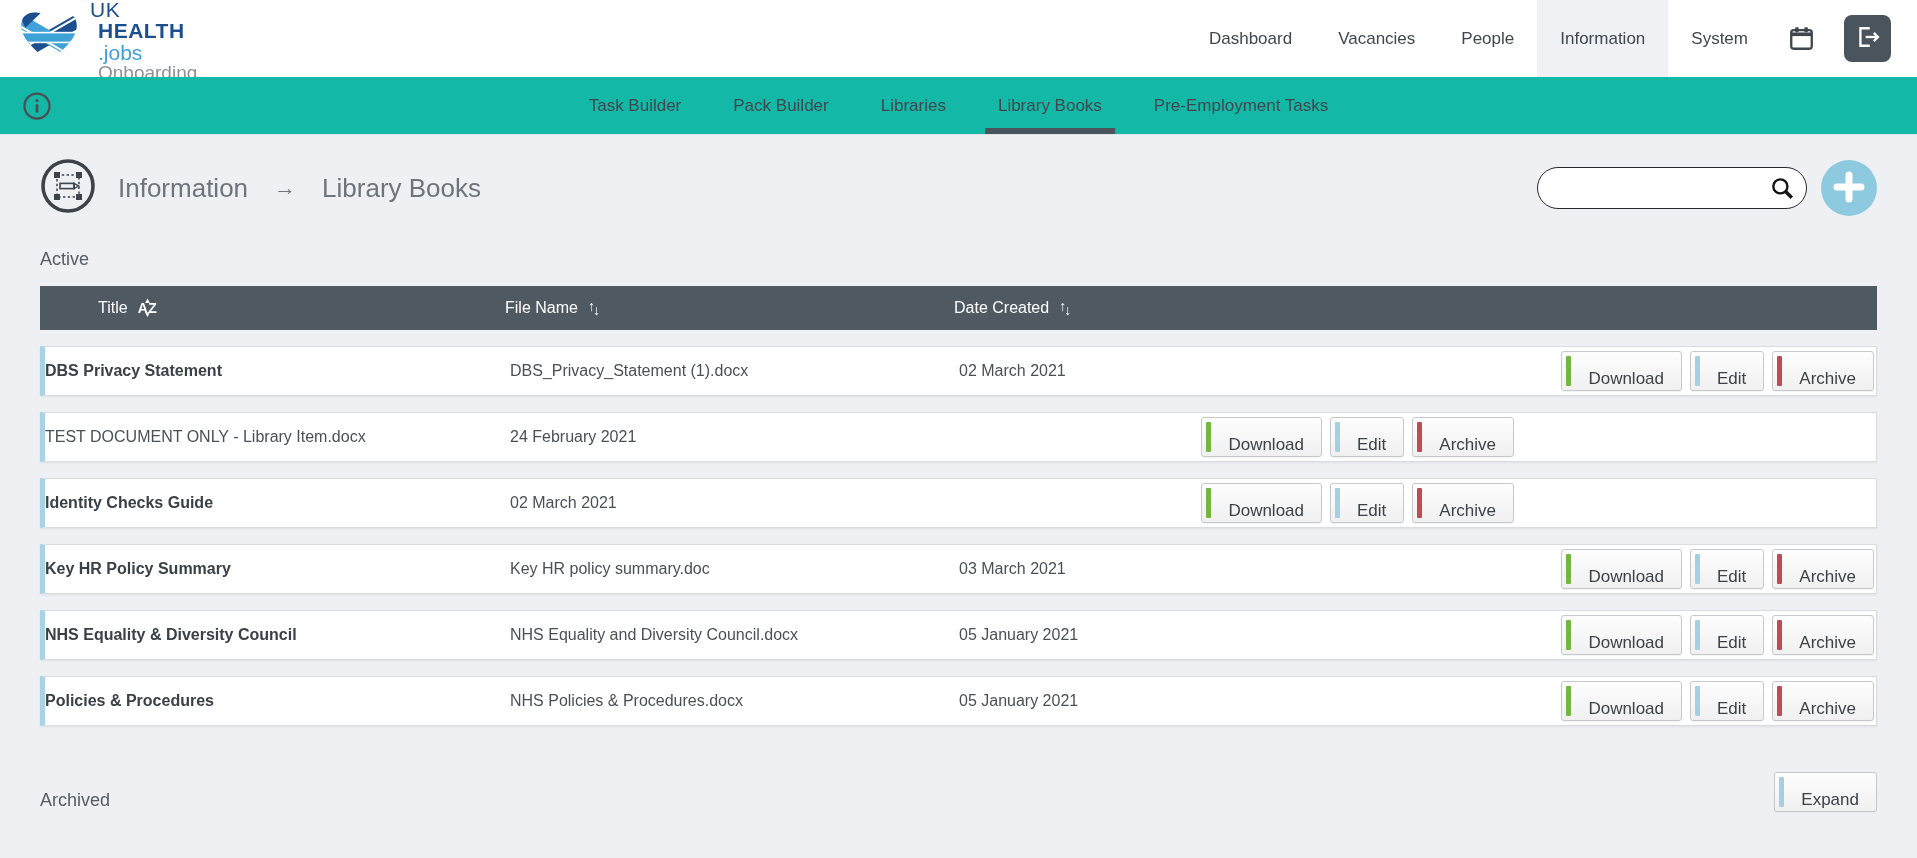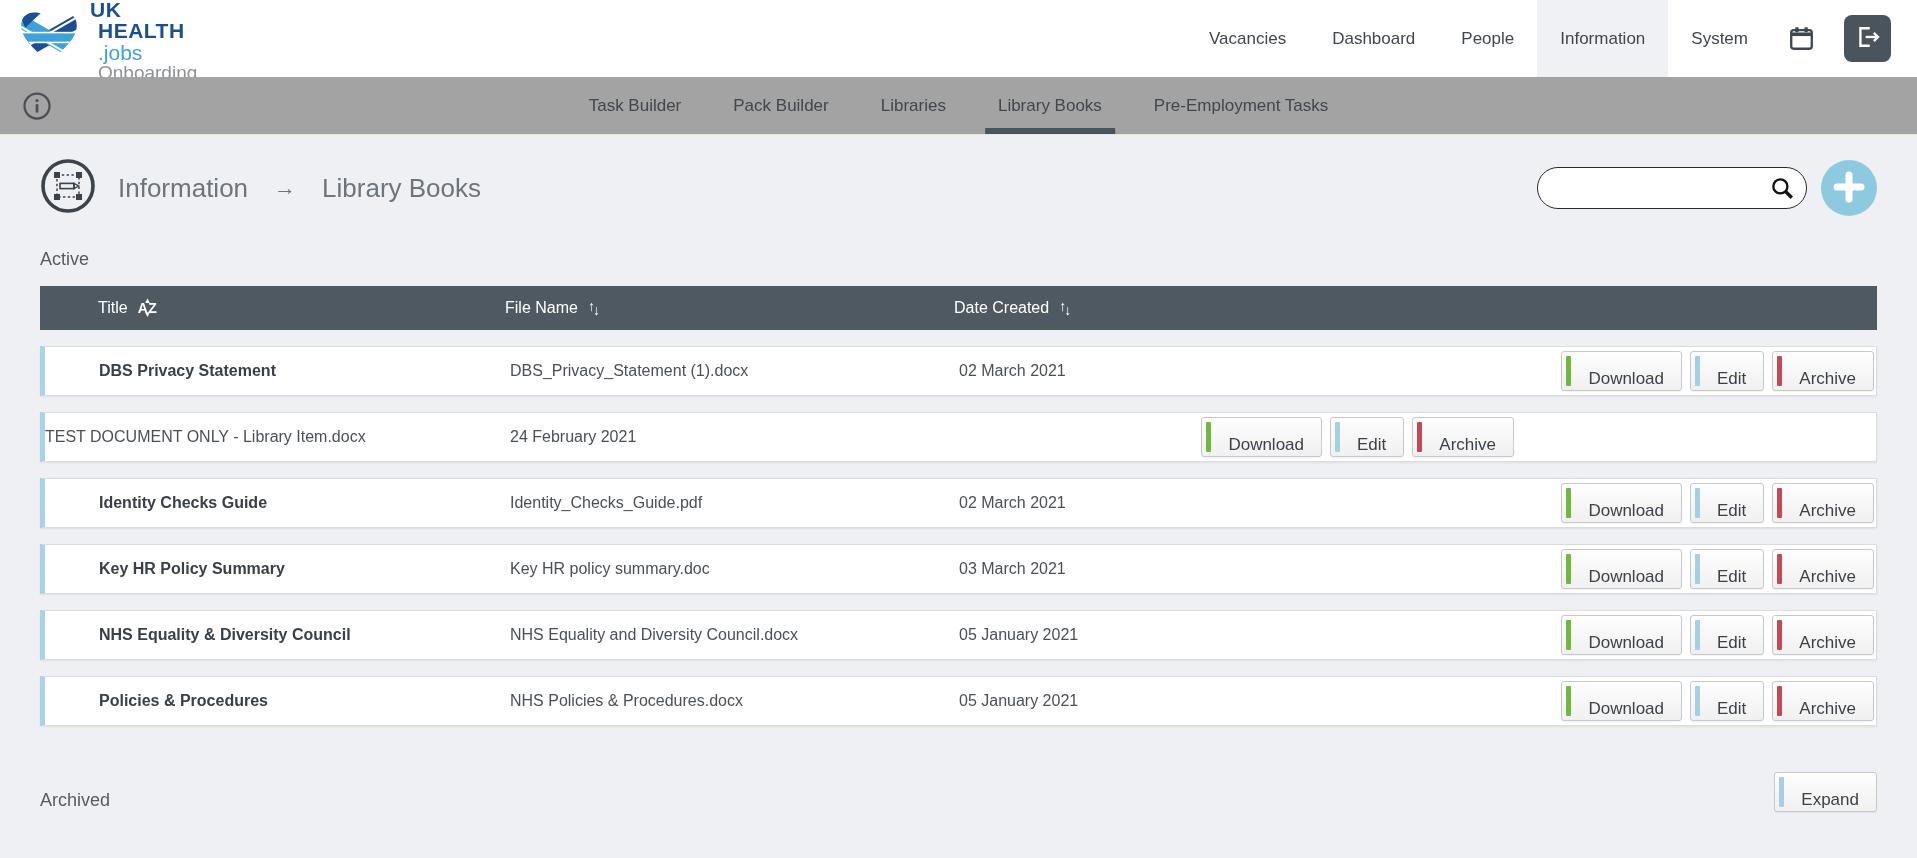--- a/index.html
+++ b/index.html
@@ -3,34 +3,34 @@
 <meta charset="utf-8">
 <style>
   * { margin:0; padding:0; box-sizing:border-box; }
   html,body { width:1917px; height:858px; overflow:hidden; }
   body { font-family:"Liberation Sans", sans-serif; background:#eef0f4; color:#40474e; }
 
   
   .top-header { height:77px; background:#ffffff; display:flex; align-items:stretch; justify-content:space-between; }
   .logo-wrap { display:flex; align-items:center; padding-left:18px; gap:10px; }
   .logo-text { display:flex; flex-direction:column; line-height:1.02; padding-top:4px; }
-  .logo-line1 { font-size:21px; font-weight:bold; color:#1c4f90; letter-spacing:0.5px; }
+  .logo-line1 { font-size:21px; font-weight:normal; color:#1c4f90; letter-spacing:0.5px; }
   .logo-line2 { font-size:21px; display:flex; align-items:baseline;flex-direction:column; }
   .logo-health { font-weight:bold; color:#1c4f90; letter-spacing:0.5px; }
   .logo-jobs { color:#3ea2d8; font-weight:normal; }
   .logo-product { color:#8d9296; font-size:19px; font-weight:normal; margin-left:8px; }
 
   .top-nav { display:flex; align-items:stretch; }
   .top-nav-item { display:flex; align-items:center; padding:0 23px; font-size:17px; color:#40474e; cursor:pointer; }
   .top-nav-item.active { background:#f0f1f4; }
   .icon-slot { display:flex; align-items:center; padding:0 16px; cursor:pointer; }
   .logout-btn { align-self:center; width:47px; height:47px; border-radius:8px; background:#4a545c; border:none; display:flex; align-items:center; justify-content:center; margin:0 26px 0 12px; cursor:pointer; }
 
   
-  .sub-bar { position:relative; height:58px; background:#a3a3a3; border-bottom:1px solid #e2e4e9; }
+  .sub-bar { position:relative; height:58px; background:#14b8a6; border-bottom:1px solid #e2e4e9; }
   .info-icon-slot { position:absolute; left:22px; top:50%; transform:translateY(-50%); cursor:pointer; display:flex; }
   .sub-nav { position:absolute; left:50%; top:0; height:100%; transform:translateX(-50%); display:flex; align-items:center; gap:52px; }
   .sub-nav-item { position:relative; height:100%; display:flex; align-items:center; font-size:17px; color:#40474e; cursor:pointer; white-space:nowrap; }
   .sub-nav-item.active::after { content:""; position:absolute; bottom:0; left:50%; transform:translateX(-50%); width:calc(100% + 26px); height:6px; background:#4a545c; }
 
   
   .content { padding:0 40px; }
 
   .breadcrumb-row { margin-top:22px; display:flex; align-items:center; justify-content:space-between; height:62px; }
   .breadcrumb-left { display:flex; align-items:center; gap:22px; }
@@ -52,21 +52,21 @@
   .th-title { padding-left:58px; }
   .sort-az { display:flex; flex-direction:column; align-items:center; line-height:0.62; }
   .sort-az .c { font-size:9px; }
   .sort-az .t { font-size:14px; font-weight:bold; letter-spacing:0.5px; }
   .sort-arrows { font-size:14px; letter-spacing:-2px; display:inline-flex; }
   .sort-arrows .up { position:relative; top:-2px; }
   .sort-arrows .down { position:relative; top:2px; }
 
   .rows { margin-top:16px; display:flex; flex-direction:column; gap:16px; }
   .book-row { height:50px; background:#ffffff; border:1px solid #dadce0; border-left:5px solid #a9d3e4; box-shadow:0 1px 2px rgba(0,0,0,0.07); }
-  .cell-title { padding-left:54px; font-size:16px; font-weight:bold; color:#3a4047; }
+  .cell-title { font-size:16px; font-weight:bold; color:#3a4047; }
   .cell-text { font-size:16px; color:#4a5056; }
   .cell-actions { display:flex; justify-content:flex-end; gap:8px; padding-right:2px; }
 
   .action-btn { position:relative; height:40px; border:1px solid #c6c9cc; border-radius:3px; background:linear-gradient(#fefefe,#f0f0f0); font-size:17px; color:#3d4248; font-family:"Liberation Sans", sans-serif; padding:16px 17px 0 26px; cursor:pointer; box-shadow:0 1px 1px rgba(0,0,0,0.05); }
   .action-btn .stripe { position:absolute; left:4px; top:4px; bottom:4px; width:5px; border-radius:1px; }
 
   .archived-row { margin-top:46px; display:flex; align-items:center; justify-content:space-between; }
 </style>
 </head>
 <body>
@@ -96,22 +96,22 @@
       <span class="logo-line1">UK</span>
       <span class="logo-line2">
         <span class="logo-health">HEALTH</span>
           <span class="logo-jobs">.jobs</span>
         <span class="logo-product">Onboarding</span>
       </span>
     </div>
   </div>
 
   <div class="top-nav">
+    <div class="top-nav-item">Dashboard</div>
     <div class="top-nav-item">Vacancies</div>
-    <div class="top-nav-item">Dashboard</div>
     <div class="top-nav-item">People</div>
     <div class="top-nav-item active">Information</div>
     <div class="top-nav-item">System</div>
 
     <div class="icon-slot">
       <svg viewBox="0 0 24 24" width="29" height="29">
         <rect x="3.5" y="5" width="17" height="15.5" rx="2" fill="none" stroke="#3f464d" stroke-width="1.9"></rect>
         <path d="M3.5 7 h17 v3 h-17 z" fill="#3f464d"></path>
         <rect x="6.8" y="2.6" width="2.8" height="4.2" rx="0.6" fill="#3f464d"></rect>
         <rect x="14.4" y="2.6" width="2.8" height="4.2" rx="0.6" fill="#3f464d"></rect>
@@ -236,21 +236,20 @@
     <div class="cell-text">24 February 2021</div>
     <div class="cell-actions">
           <button class="action-btn"><span class="stripe" style="background: rgb(116, 183, 64);"></span><span>Download</span></button>
           <button class="action-btn"><span class="stripe" style="background: rgb(165, 207, 226);"></span><span>Edit</span></button>
           <button class="action-btn"><span class="stripe" style="background: rgb(192, 74, 86);"></span><span>Archive</span></button>
         </div>
   </div>
 
   <div class="book-row grid-cols">
     <div class="cell-title">Identity Checks Guide</div>
-    <div class="cell-text">Identity_Checks_Guide.pdf</div>
     <div class="cell-text">02 March 2021</div>
     <div class="cell-actions">
           <button class="action-btn"><span class="stripe" style="background: rgb(116, 183, 64);"></span><span>Download</span></button>
           <button class="action-btn"><span class="stripe" style="background: rgb(165, 207, 226);"></span><span>Edit</span></button>
           <button class="action-btn"><span class="stripe" style="background: rgb(192, 74, 86);"></span><span>Archive</span></button>
         </div>
   </div>
 
   <div class="book-row grid-cols">
     <div class="cell-title">Key HR Policy Summary</div>

